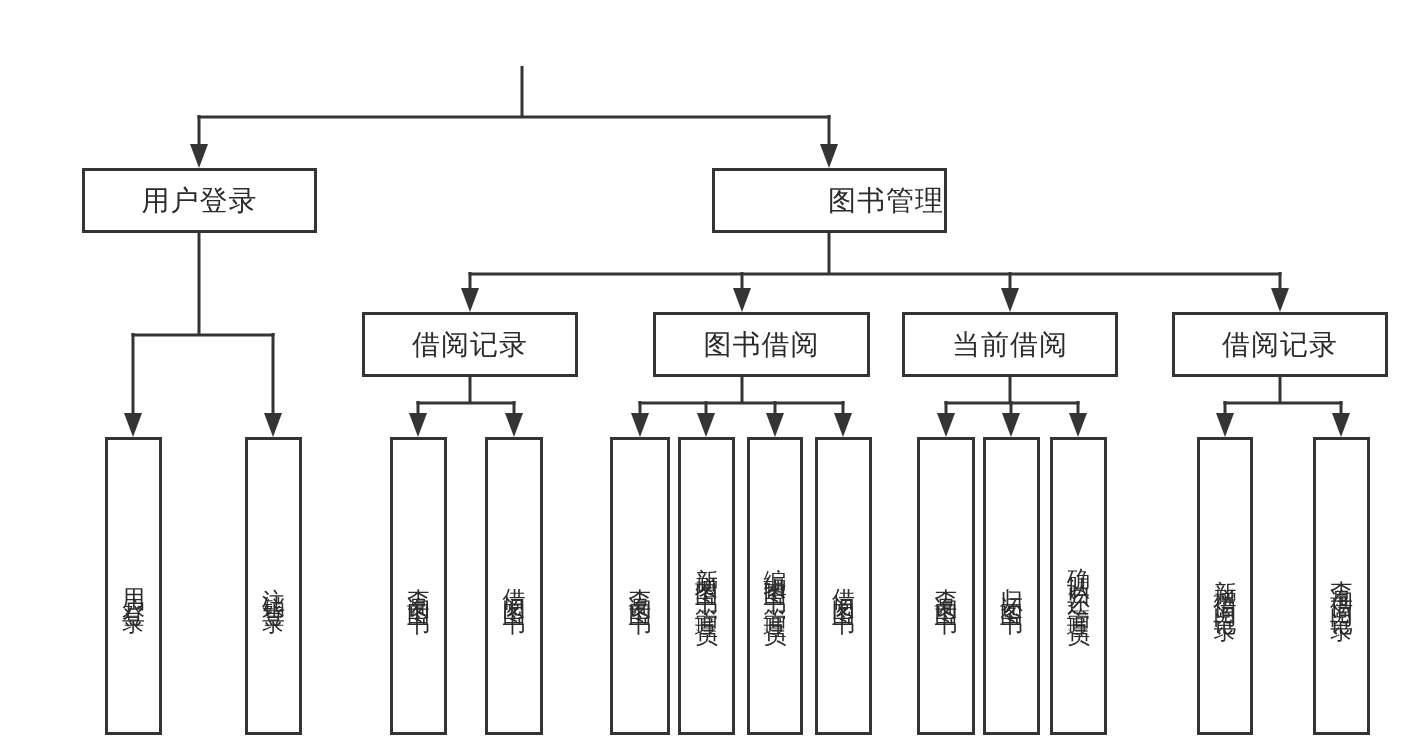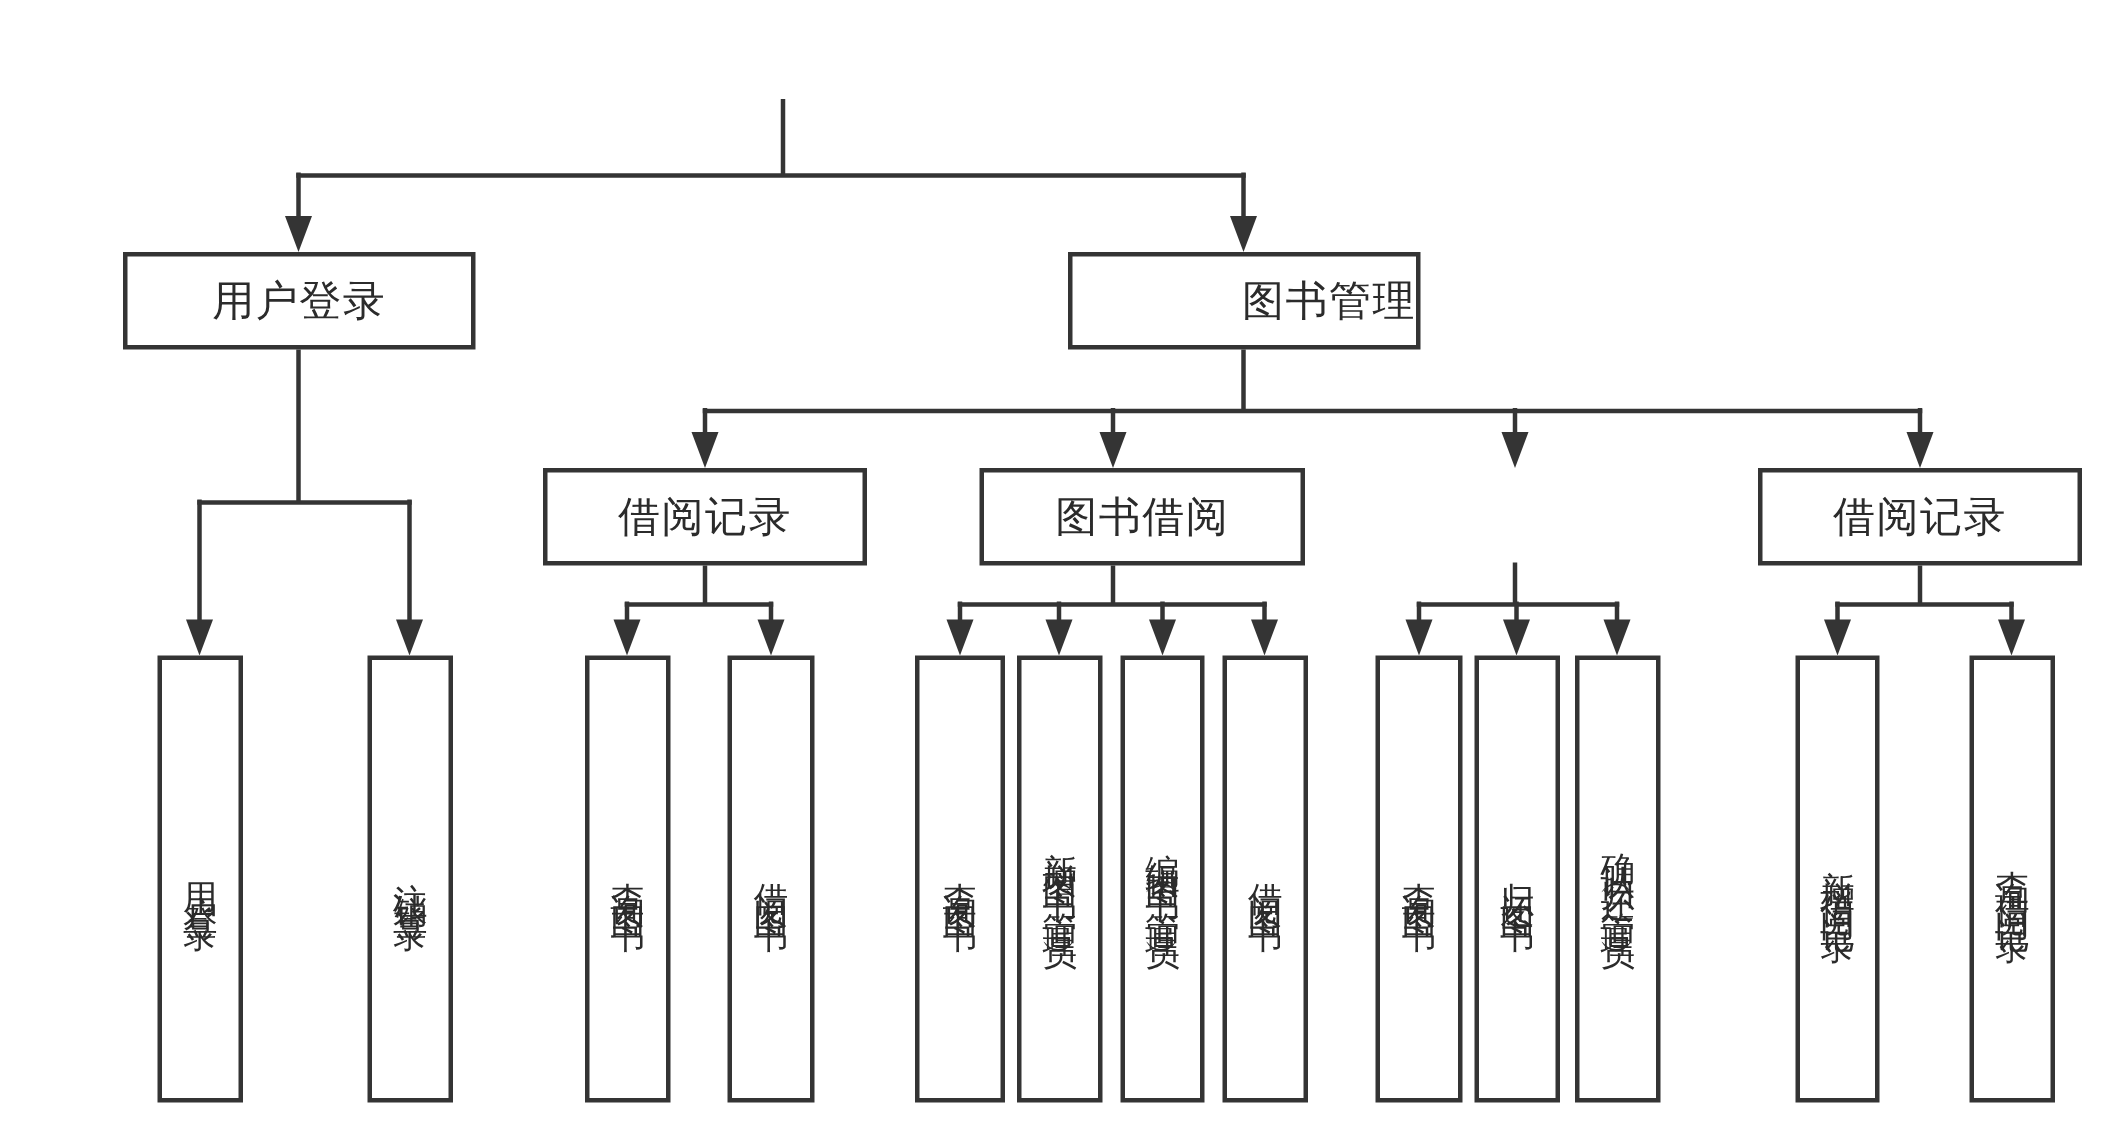--- a/index.html
+++ b/index.html
@@ -132,20 +132,23 @@
   <div class="box h" style="left:712px; top:168px; width:235px; height:65px;justify-content:flex-end;">
     <span class="label">图书管理</span>
   </div>
 
   <div class="box h" style="left:362px; top:312px; width:216px; height:65px;">
     <span class="label">借阅记录</span>
   </div>
   <div class="box h" style="left:633px; top:312px; width:217px; height:65px;margin-left:20px;">
     <span class="label">图书借阅</span>
   </div>
+  <div class="box h" style="left:902px; top:312px; width:216px; height:65px;">
+    <span class="label">当前借阅</span>
+  </div>
   <div class="box h" style="left:1172px; top:312px; width:216px; height:65px;">
     <span class="label">借阅记录</span>
   </div>
 
   <div class="box v" style="left:105px; top:437px; width:57px; height:298px;">
     <span class="label">用户登录</span>
   </div>
   <div class="box v" style="left:245px; top:437px; width:57px; height:298px;">
     <span class="label">注销登录</span>
   </div>

